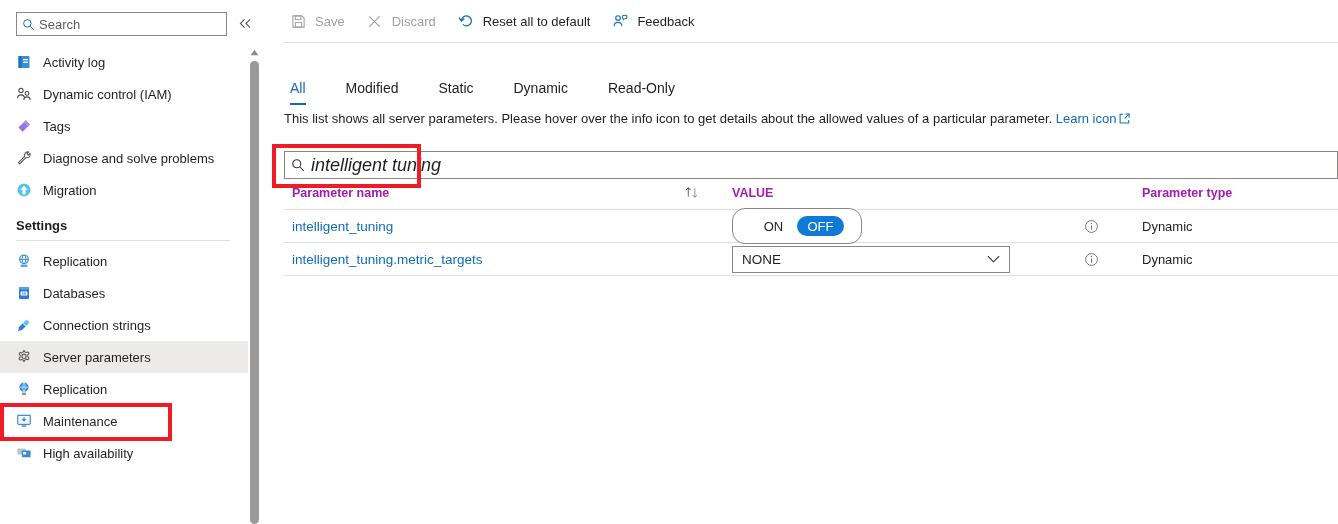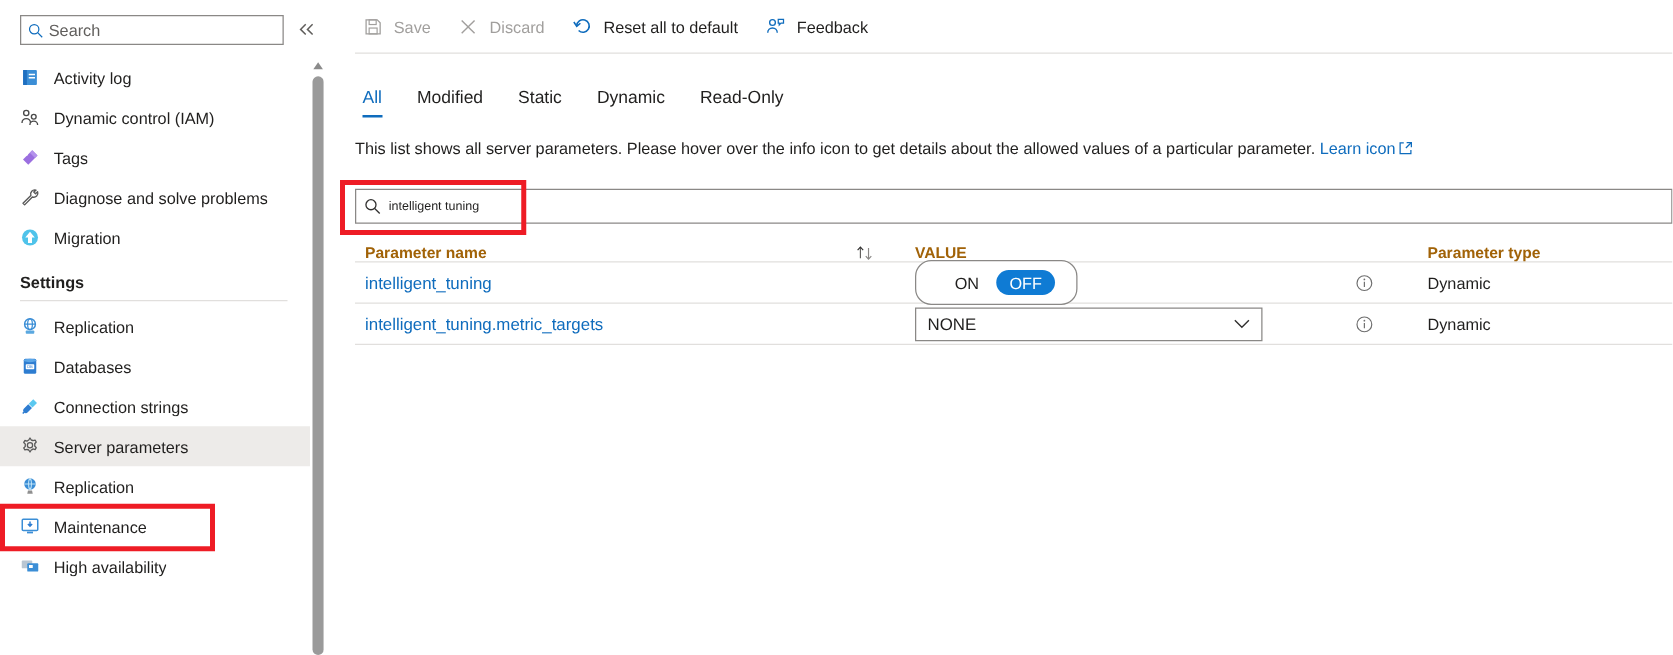--- a/index.html
+++ b/index.html
@@ -116,22 +116,22 @@
   }
   .cmd-btn.disabled { color: #a19f9d; cursor: default; }
   .cmd-ico { width: 20px; height: 18px; margin-right: 7px; display:flex; align-items:center; justify-content:center; }
   #cmd-sep {
     position: absolute; left: 24px; top: 42px; width: 1054px; height: 1px;
     background: #e1dfdd;
   }
 
   
   #tabs {
-    position: absolute; left: 24px; top: 58px; height: 36px;
-    display: flex; align-items: flex-end; gap: 0;
+    position: absolute; left: 24px; top: 74px; height: 36px;
+    display: flex; align-items: center; gap: 12px;
   }
   .tab {
     position: relative;
     font-size: 14px; color: #201f1e;
     padding: 0 14px 9px 14px;
     cursor: pointer; white-space: nowrap;
     background: none; border: none;
     font-family: "Liberation Sans", sans-serif;
   }
   .tab:first-child { padding-left: 6px; }
@@ -154,29 +154,29 @@
   
   #filter-wrap {
     position: absolute; left: 284px; top: 151px;
     width: 1054px; height: 28px;
     border: 1px solid #8a8886; background: #fff;
     display: flex; align-items: center;
   }
   #filter-icon { width: 26px; display:flex; align-items:center; justify-content:center; color:#323130; }
   #filter-input {
     border: none; outline: none; background: transparent;
-    font-family: "Liberation Sans", sans-serif; font-size: 10px;
-    color: #201f1e; width: 980px; padding: 0;
+    font-family: "Liberation Sans", sans-serif; font-size: 18px;
+    color: #201f1e; width: 980px; padding: 0; font-style: italic;
   }
 
   
   #table { position: absolute; left: 284px; top: 186px; width: 1054px; }
   .th-row {
-    display: flex; align-items: flex-end; height: 24px;
-    font-size: 12.5px; font-weight: bold; color: #a16207;
+    display: flex; align-items: flex-start; height: 24px;
+    font-size: 12.5px; font-weight: bold; color: #a21caf;
     border-bottom: 1px solid #e1dfdd;
   }
   .tr {
     display: flex; align-items: center; height: 33px;
     border-bottom: 1px solid #e1dfdd;
     font-size: 13px; color: #201f1e;
   }
   .col-name { width: 400px; flex: 0 0 400px; padding-left: 8px; }
   .col-sort { width: 48px; flex: 0 0 48px; display:flex; align-items:center; justify-content:flex-start; }
   .col-value { width: 342px; flex: 0 0 342px; display: flex; align-items: center; }

